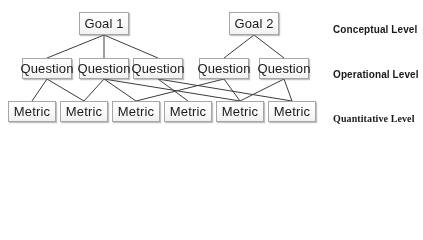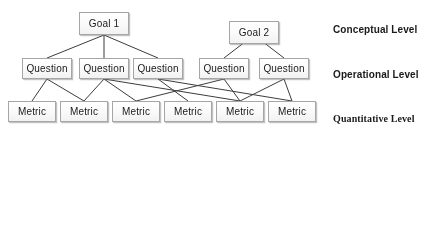--- a/index.html
+++ b/index.html
@@ -26,21 +26,21 @@
   .node {
     position: absolute;
     box-sizing: border-box;
     border: 1px solid #a6a6a6;
     background: linear-gradient(180deg, #ffffff 0%, #fbfbfb 45%, #f2f2f2 100%);
     box-shadow: 1.2px 1.2px 0 rgba(120,120,120,0.45);
     display: flex;
     align-items: center;
     justify-content: center;
     color: #1a1a1a;
-    font-size: 10px;
+    font-size: 13px;
     letter-spacing: 0.15px;
     white-space: nowrap;
   }
   .level-label {
     position: absolute;
     color: #1a1a1a;
     font-size: 10px;
     font-weight: bold;
     letter-spacing: 0.1px;
     white-space: nowrap;
@@ -65,21 +65,21 @@
       <line x1="158" y1="79" x2="292" y2="101" stroke="#3c3c3c" stroke-width="1" shape-rendering="geometricPrecision"></line>
       <line x1="224" y1="79" x2="136" y2="101" stroke="#3c3c3c" stroke-width="1" shape-rendering="geometricPrecision"></line>
       <line x1="224" y1="79" x2="240" y2="101" stroke="#3c3c3c" stroke-width="1" shape-rendering="geometricPrecision"></line>
       <line x1="284" y1="79" x2="240" y2="101" stroke="#3c3c3c" stroke-width="1" shape-rendering="geometricPrecision"></line>
       <line x1="284" y1="79" x2="292" y2="101" stroke="#3c3c3c" stroke-width="1" shape-rendering="geometricPrecision"></line>
     </svg>
   <div id="nodes">
       <div class="node" style="left: 79px; top: 12px; width: 50px; height: 23px; border-color: rgb(166, 166, 166); color: rgb(26, 26, 26);">
         <span>Goal 1</span>
       </div>
-      <div class="node" style="left: 229px; top: 21px; width: 50px; height: 23px; border-color: rgb(166, 166, 166); color: rgb(26, 26, 26);">
+      <div class="node" style="left: 229px; top: 12px; width: 50px; height: 23px; border-color: rgb(166, 166, 166); color: rgb(26, 26, 26);">
         <span>Goal 2</span>
       </div>
       <div class="node" style="left: 22px; top: 58px; width: 50px; height: 21px; border-color: rgb(166, 166, 166); color: rgb(26, 26, 26);">
         <span>Question</span>
       </div>
       <div class="node" style="left: 79px; top: 58px; width: 50px; height: 21px; border-color: rgb(166, 166, 166); color: rgb(26, 26, 26);">
         <span>Question</span>
       </div>
       <div class="node" style="left: 133px; top: 58px; width: 50px; height: 21px; border-color: rgb(166, 166, 166); color: rgb(26, 26, 26);">
         <span>Question</span>

